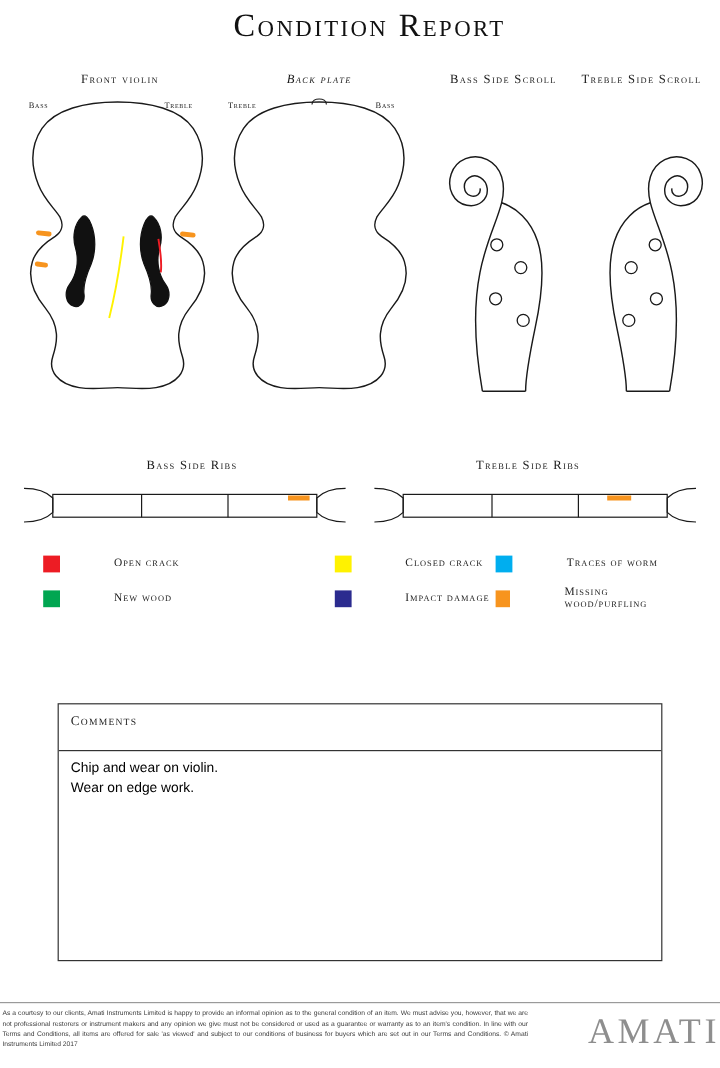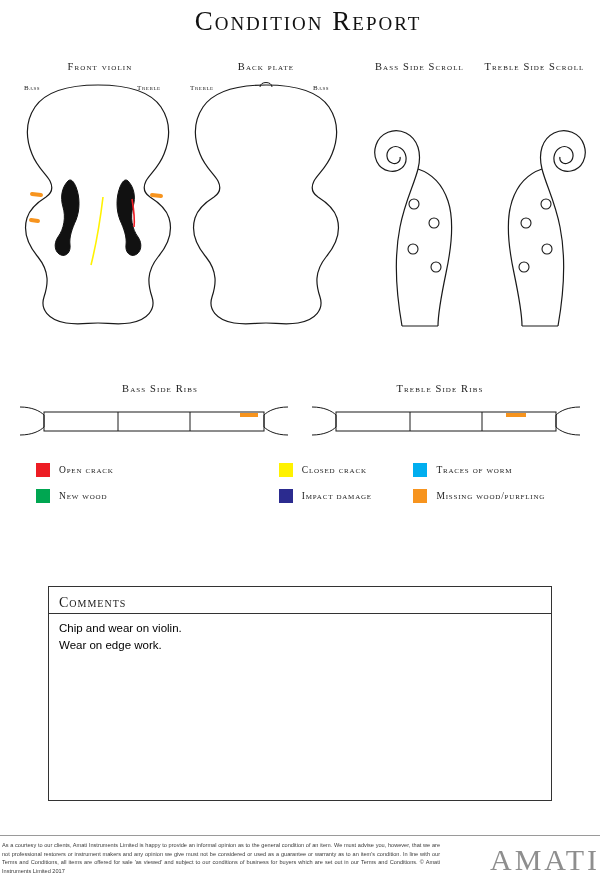--- a/index.html
+++ b/index.html
@@ -67,20 +67,21 @@
   .legend-row {
     display: flex;
     margin-bottom: 12px;
   }
   .legend-item {
     display: flex;
     align-items: center;
     font-variant: small-caps;
     font-size: 9.5px;
     letter-spacing: 0.8px;
+    gap: 36px;
   }
   .legend-item.c1 { width: 208px; }
   .legend-item.c2 { width: 190px; padding-left: 47px; }
   .legend-item.c3 { width: 160px; }
   .swatch {
     width: 14px; height: 14px;
     margin-right: 9px;
     display: inline-block;
   }
   
@@ -88,23 +89,23 @@
     position: absolute;
     left: 48px;
     top: 586px;
     width: 504px;
     height: 215px;
     border: 1px solid #333;
     background: #fff;
   }
   .comments-title {
     font-variant: small-caps;
-    font-size: 14px;
+    font-size: 11px;
     letter-spacing: 1px;
-    padding: 8px 0 2px 10px;
+    padding: 8px 0 18px 10px;
     border-bottom: 1px solid #333;
   }
   .comments-body {
     padding: 6px 10px 0 10px;
     font-family: "Liberation Sans", sans-serif;
     font-size: 11.5px;
     line-height: 1.45;
     color: #000;
   }
   .footer {
@@ -179,21 +180,21 @@
                C 114 105, 117 101, 120 104 Z" fill="#111" stroke="#111" stroke-width="1"></path>
 
       <path d="M24 117 l9 1" stroke="#f7941e" stroke-width="4" stroke-linecap="round"></path>
       <path d="M23 143 l7 1" stroke="#f7941e" stroke-width="4" stroke-linecap="round"></path>
       <path d="M144 118 l9 1" stroke="#f7941e" stroke-width="4" stroke-linecap="round"></path>
       <path d="M95 120 C 92 145, 88 168, 83 188" stroke="#fff200" stroke-width="1.6" fill="none"></path>
       <path d="M124 122 C 126 134, 127 142, 126 150" stroke="#ed1c24" stroke-width="1.6" fill="none"></path>
     </svg>
   </div>
 
-  <div class="fig-label" style="left:186px; top:6px; width:160px;">Back plate</div>
+  <div class="fig-label" style="left:186px; top:6px; width:160px;font-style:italic;">Back plate</div>
   <div class="tiny-label" style="left:190px; top:29px;">Treble</div>
   <div class="tiny-label" style="left:313px; top:29px;">Bass</div>
   <div class="svg-holder" style="left:176px; top:22px;">
     <svg width="180" height="250" viewBox="0 0 180 250">
       <path d="M90 8
                C 63 8, 38 14, 27 30
                C 17 45, 18 62, 24 77
                C 29 90, 38 97, 42 104
                C 45 110, 44 116, 38 120
                C 30 125, 22 131, 19 141

